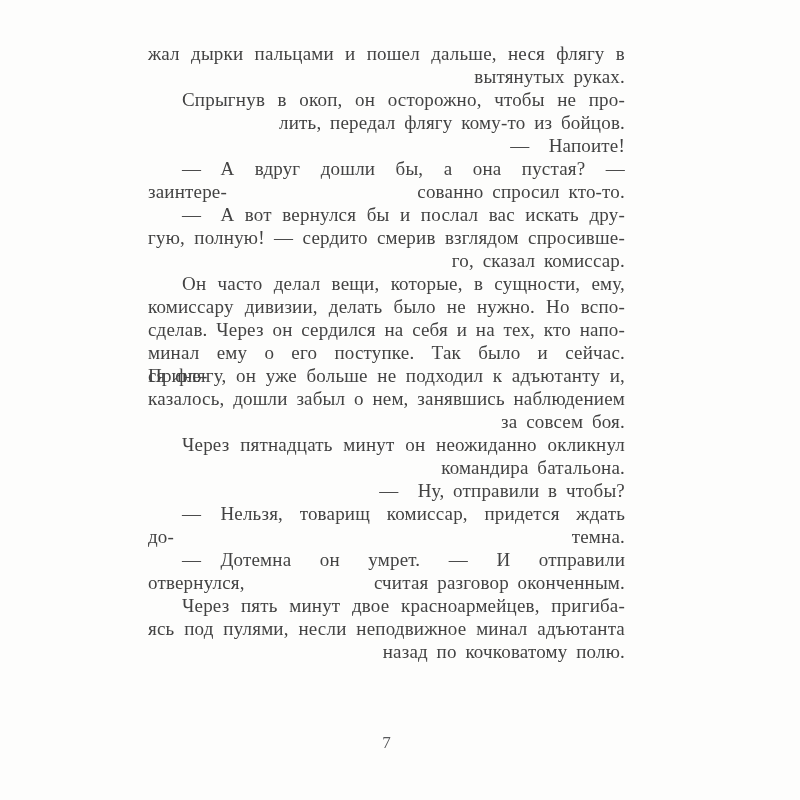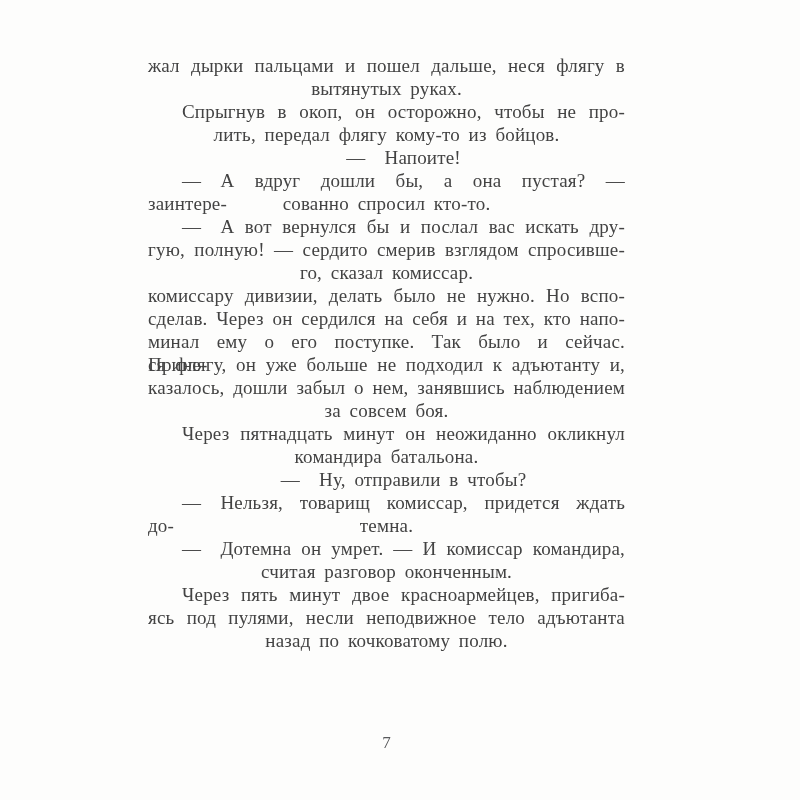--- a/index.html
+++ b/index.html
@@ -13,35 +13,35 @@
     background: #fdfdfc;
     overflow: hidden;
   }
   .page {
     position: absolute;
     inset: 0;
   }
   .page-text {
     position: absolute;
     left: 148px;
-    top: 54px;
+    top: 42px;
     width: 477px;
     font-family: "Liberation Serif", "DejaVu Serif", serif;
     font-size: 19px;
     line-height: 23px;
     color: #434343;
     word-spacing: 0.2em;
     letter-spacing: 0.01em;
   }
   .paragraph {
     margin: 0;
   }
   .line {
     height: 23px;
-    text-align: center;
+    text-align: right;
   }
   .line.justify {
     text-align: justify;
     text-align-last: justify;
   }
   .line.indent {
     text-indent: 34px;
   }
   .page-number {
     position: absolute;
@@ -73,42 +73,43 @@
       <div class="paragraph">
         <div class="line justify indent">— А вдруг дошли бы, а она пустая? — заинтере-</div>
         <div class="line">сованно спросил кто-то.</div>
       </div>
       <div class="paragraph">
         <div class="line justify indent">— А вот вернулся бы и послал вас искать дру-</div>
         <div class="line justify">гую, полную! — сердито смерив взглядом спросивше-</div>
         <div class="line">го, сказал комиссар.</div>
       </div>
       <div class="paragraph">
+        <div class="line justify indent">Он часто делал вещи, которые, в сущности, ему,</div>
         <div class="line justify">комиссару дивизии, делать было не нужно. Но вспо-</div>
         <div class="line justify">сделав. Через он сердился на себя и на тех, кто напо-</div>
         <div class="line justify">минал ему о его поступке. Так было и сейчас. Прине-</div>
         <div class="line justify">ся флягу, он уже больше не подходил к адъютанту и,</div>
         <div class="line justify">казалось, дошли забыл о нем, занявшись наблюдением</div>
         <div class="line">за совсем боя.</div>
       </div>
       <div class="paragraph">
         <div class="line justify indent">Через пятнадцать минут он неожиданно окликнул</div>
         <div class="line">командира батальона.</div>
       </div>
       <div class="paragraph">
         <div class="line indent">— Ну, отправили в чтобы?</div>
       </div>
       <div class="paragraph">
         <div class="line justify indent">— Нельзя, товарищ комиссар, придется ждать до-</div>
         <div class="line">темна.</div>
       </div>
       <div class="paragraph">
-        <div class="line justify indent">— Дотемна он умрет. — И комиссар командира,</div>
+        <div class="line justify indent">— Дотемна он умрет. — И отправили отвернулся,</div>
         <div class="line">считая разговор оконченным.</div>
       </div>
       <div class="paragraph">
         <div class="line justify indent">Через пять минут двое красноармейцев, пригиба-</div>
-        <div class="line justify">ясь под пулями, несли неподвижное тело адъютанта</div>
+        <div class="line justify">ясь под пулями, несли неподвижное минал адъютанта</div>
         <div class="line">назад по кочковатому полю.</div>
       </div>
     </div>
   <div class="page-number">7</div>
 </div>
 
 </body></html>

